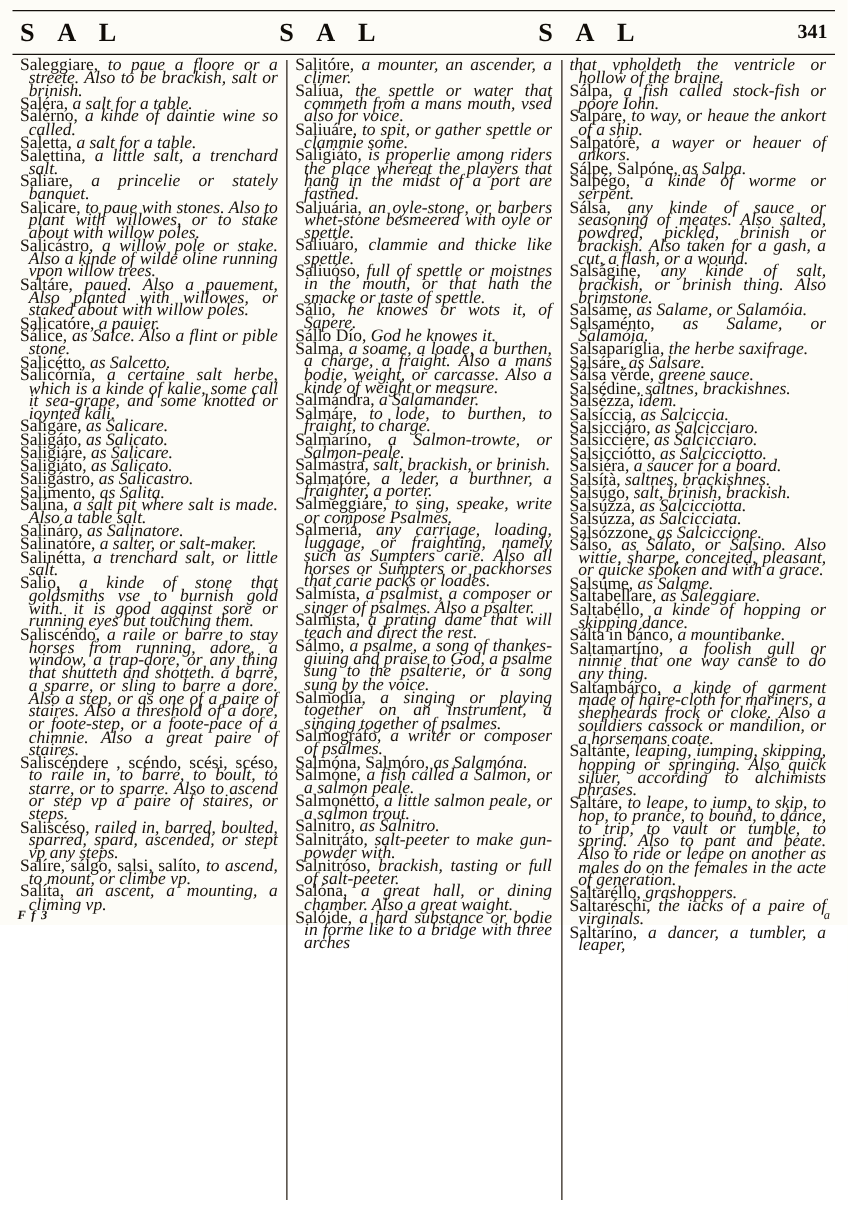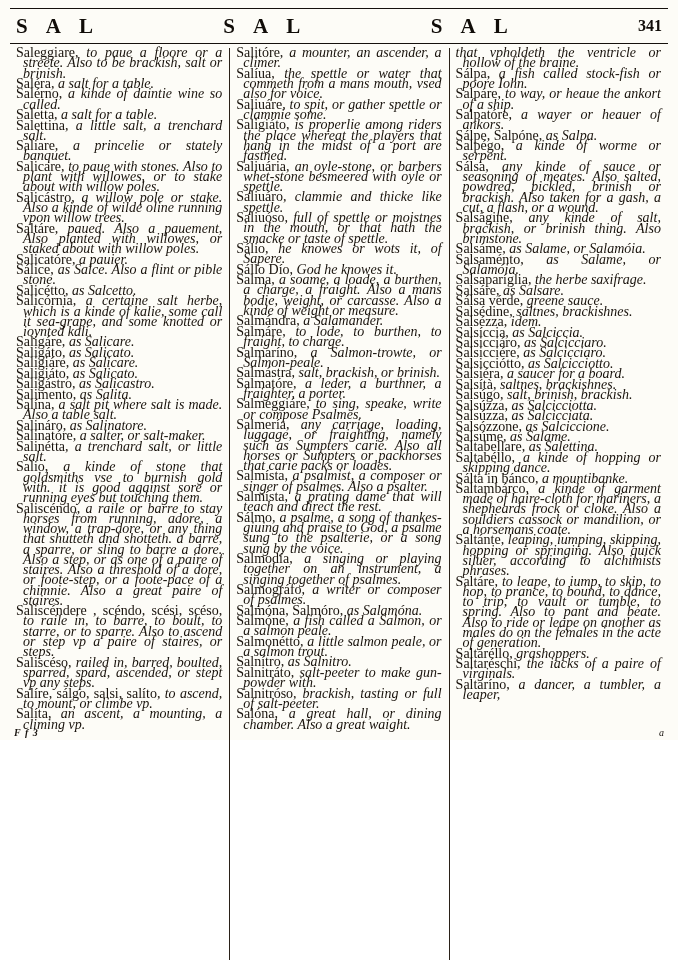--- a/index.html
+++ b/index.html
@@ -168,20 +168,21 @@
         <p class="entry"><span class="hw">Sálmo, </span><span class="df">a psalme, a song of thankes-giuing and praise to God, a psalme sung to the psalterie, or a song sung by the voice.</span></p>
         <p class="entry"><span class="hw">Salmodía, </span><span class="df">a singing or playing together on an instrument, a singing together of psalmes.</span></p>
         <p class="entry"><span class="hw">Salmográfo, </span><span class="df">a writer or composer of psalmes.</span></p>
         <p class="entry"><span class="hw">Salmóna, Salmóro, </span><span class="df">as Salamóna.</span></p>
         <p class="entry"><span class="hw">Salmóne, </span><span class="df">a fish called a Salmon, or a salmon peale.</span></p>
         <p class="entry"><span class="hw">Salmonétto, </span><span class="df">a little salmon peale, or a salmon trout.</span></p>
         <p class="entry"><span class="hw">Salnítro, </span><span class="df">as Salnitro.</span></p>
         <p class="entry"><span class="hw">Salnitráto, </span><span class="df">salt-peeter to make gun-powder with.</span></p>
         <p class="entry"><span class="hw">Salnitróso, </span><span class="df">brackish, tasting or full of salt-peeter.</span></p>
         <p class="entry"><span class="hw">Salóna, </span><span class="df">a great hall, or dining chamber. Also a great waight.</span></p>
+        <p class="entry"><span class="hw">Salóide, </span><span class="df">a hard substance or bodie in forme like to a bridge with three arches</span></p>
       </div>
     <div class="col" id="col2">
         <p class="entry"><span class="df">that vpholdeth the ventricle or hollow of the braine.</span></p>
         <p class="entry"><span class="hw">Sálpa, </span><span class="df">a fish called stock-fish or poore Iohn.</span></p>
         <p class="entry"><span class="hw">Salpáre, </span><span class="df">to way, or heaue the ankort of a ship.</span></p>
         <p class="entry"><span class="hw">Salpatóre, </span><span class="df">a wayer or heauer of ankors.</span></p>
         <p class="entry"><span class="hw">Sálpe, Salpóne, </span><span class="df">as Salpa.</span></p>
         <p class="entry"><span class="hw">Salpégo, </span><span class="df">a kinde of worme or serpent.</span></p>
         <p class="entry"><span class="hw">Sálsa, </span><span class="df">any kinde of sauce or seasoning of meates. Also salted, powdred, pickled, brinish or brackish. Also taken for a gash, a cut, a flash, or a wound.</span></p>
         <p class="entry"><span class="hw">Salságine, </span><span class="df">any kinde of salt, brackish, or brinish thing. Also brimstone.</span></p>
@@ -195,24 +196,26 @@
         <p class="entry"><span class="hw">Salsíccia, </span><span class="df">as Salciccia.</span></p>
         <p class="entry"><span class="hw">Salsicciáro, </span><span class="df">as Salcicciaro.</span></p>
         <p class="entry"><span class="hw">Salsicciére, </span><span class="df">as Salcicciaro.</span></p>
         <p class="entry"><span class="hw">Salsicciótto, </span><span class="df">as Salcicciotto.</span></p>
         <p class="entry"><span class="hw">Salsiéra, </span><span class="df">a saucer for a board.</span></p>
         <p class="entry"><span class="hw">Salsítà, </span><span class="df">saltnes, brackishnes.</span></p>
         <p class="entry"><span class="hw">Salsúgo, </span><span class="df">salt, brinish, brackish.</span></p>
         <p class="entry"><span class="hw">Salsúzza, </span><span class="df">as Salcicciotta.</span></p>
         <p class="entry"><span class="hw">Salsúzza, </span><span class="df">as Salcicciata.</span></p>
         <p class="entry"><span class="hw">Salsózzone, </span><span class="df">as Salciccione.</span></p>
+        <p class="entry"><span class="hw">Sálso, </span><span class="df">as Sálato, or Salsino. Also wittie, sharpe, conceited, pleasant, or quicke spoken and with a grace.</span></p>
         <p class="entry"><span class="hw">Salsúme, </span><span class="df">as Salame.</span></p>
-        <p class="entry"><span class="hw">Saltabellare, </span><span class="df">as Salettina.</span></p>
+        <p class="entry"><span class="hw">Saltabellare, </span><span class="df">as Saleggiare.</span></p>
         <p class="entry"><span class="hw">Saltabéllo, </span><span class="df">a kinde of hopping or skipping dance.</span></p>
         <p class="entry"><span class="hw">Sálta in bánco, </span><span class="df">a mountibanke.</span></p>
+        <p class="entry"><span class="hw">Saltamartíno, </span><span class="df">a foolish gull or ninnie that one way canse to do any thing.</span></p>
         <p class="entry"><span class="hw">Saltambárco, </span><span class="df">a kinde of garment made of haire-cloth for mariners, a shepheards frock or cloke. Also a souldiers cassock or mandilion, or a horsemans coate.</span></p>
         <p class="entry"><span class="hw">Saltánte, </span><span class="df">leaping, iumping, skipping, hopping or springing. Also quick siluer, according to alchimists phrases.</span></p>
         <p class="entry"><span class="hw">Saltáre, </span><span class="df">to leape, to iump, to skip, to hop, to prance, to bound, to dance, to trip, to vault or tumble, to spring. Also to pant and beate. Also to ride or leape on another as males do on the females in the acte of generation.</span></p>
         <p class="entry"><span class="hw">Saltaréllo, </span><span class="df">grashoppers.</span></p>
         <p class="entry"><span class="hw">Saltaréschi, </span><span class="df">the iacks of a paire of virginals.</span></p>
         <p class="entry"><span class="hw">Saltaríno, </span><span class="df">a dancer, a tumbler, a leaper,</span></p>
       </div>
   </div>
 
   <div class="foot">

